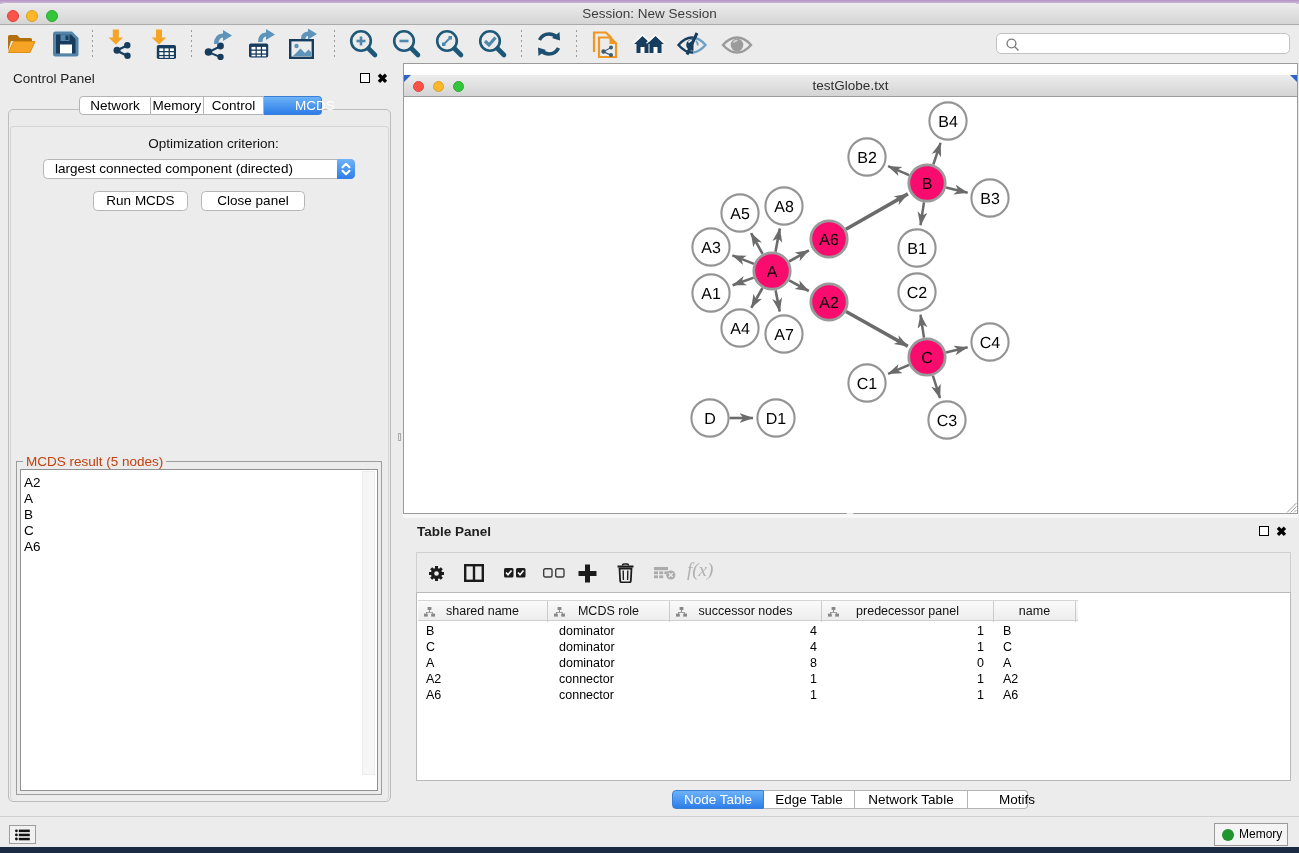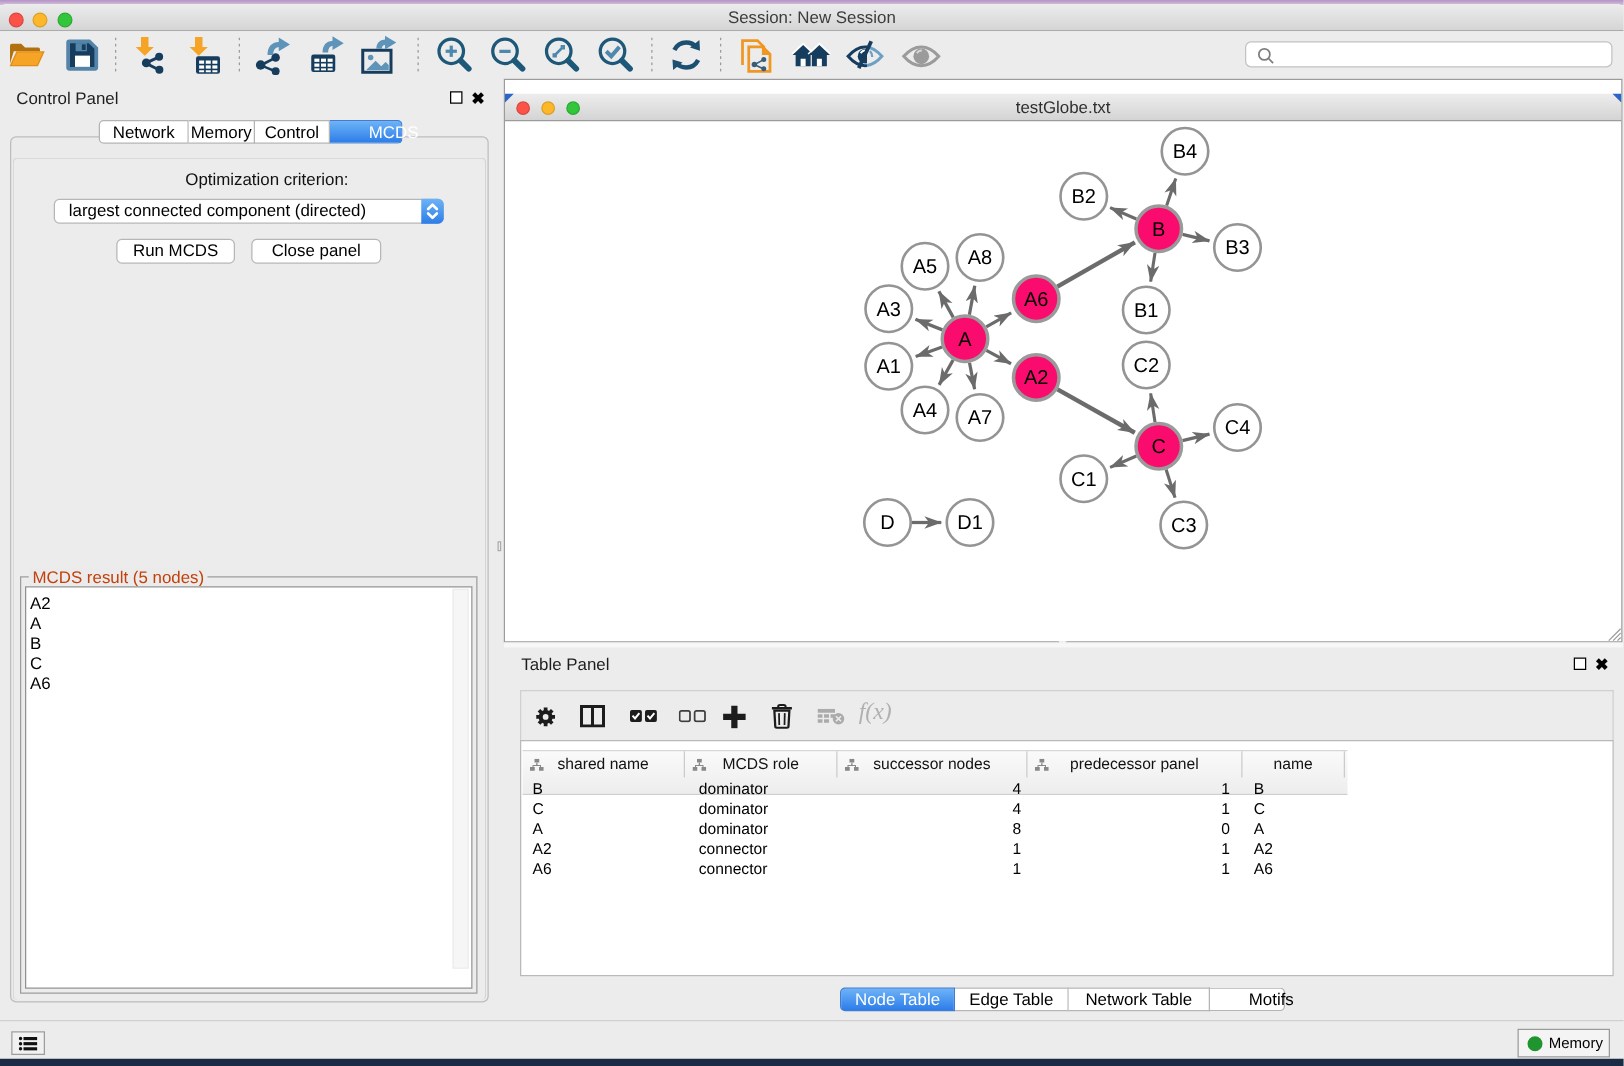--- a/index.html
+++ b/index.html
@@ -63,25 +63,25 @@
 #netwin { left:403px; top:63px; width:895px; height:451px; background:#fff;
   border:1px solid #9b9b9b; }
 #net-titlebar { position:absolute; left:0; top:11px; width:893px; height:22px;
   background:linear-gradient(#ededed,#d4d4d4); border-bottom:1px solid #9b9b9b; }
 #net-titlebar .title { position:absolute; left:0; right:0; top:3px; text-align:center;
   font-size:13.5px; color:#2f2f2f; }
 #net-titlebar .light { top:6px; width:11px; height:11px; }
 .corner-tri { position:absolute; width:0; height:0; }
 
 
-#tp-title { left:417px; top:524px; font-size:13.5px; color:#1e1e1e; }
+#tp-title { left:417px; top:524px; font-size:13.5px; color:#1e1e1e;font-weight:bold; }
 #tp-toolbar { left:416px; top:552px; width:875px; height:40px; background:#ececec;
   border:1px solid #d0d0d0; border-bottom:none; }
 #tp-table { left:416px; top:592px; width:875px; height:189px; background:#fff; border:1px solid #b9b9b9; }
-#thead { position:absolute; left:1px; top:7px; width:660px; height:36px;
+#thead { position:absolute; left:1px; top:7px; width:660px; height:21px;
   background:linear-gradient(#fafafa,#ededed); border-top:1px solid #d6d6d6; border-bottom:1px solid #cfcfcf; }
 .hcol { position:absolute; top:0; height:21px; border-right:1px solid #cbcbcb;
   font-size:12.5px; color:#111; text-align:center; line-height:20px; }
 .trow { position:absolute; font-size:12.5px; color:#000; }
 #tp-tabs { left:672px; top:790px; }
 #tp-tabs .tab { height:19px; }
 
 
 #statusbar { left:0; top:816px; width:1299px; height:31px; background:#ececec; border-top:1px solid #d0d0d0; }
 #list-btn { position:absolute; left:9px; top:8px; width:27px; height:19px; background:#f1f1f1;

